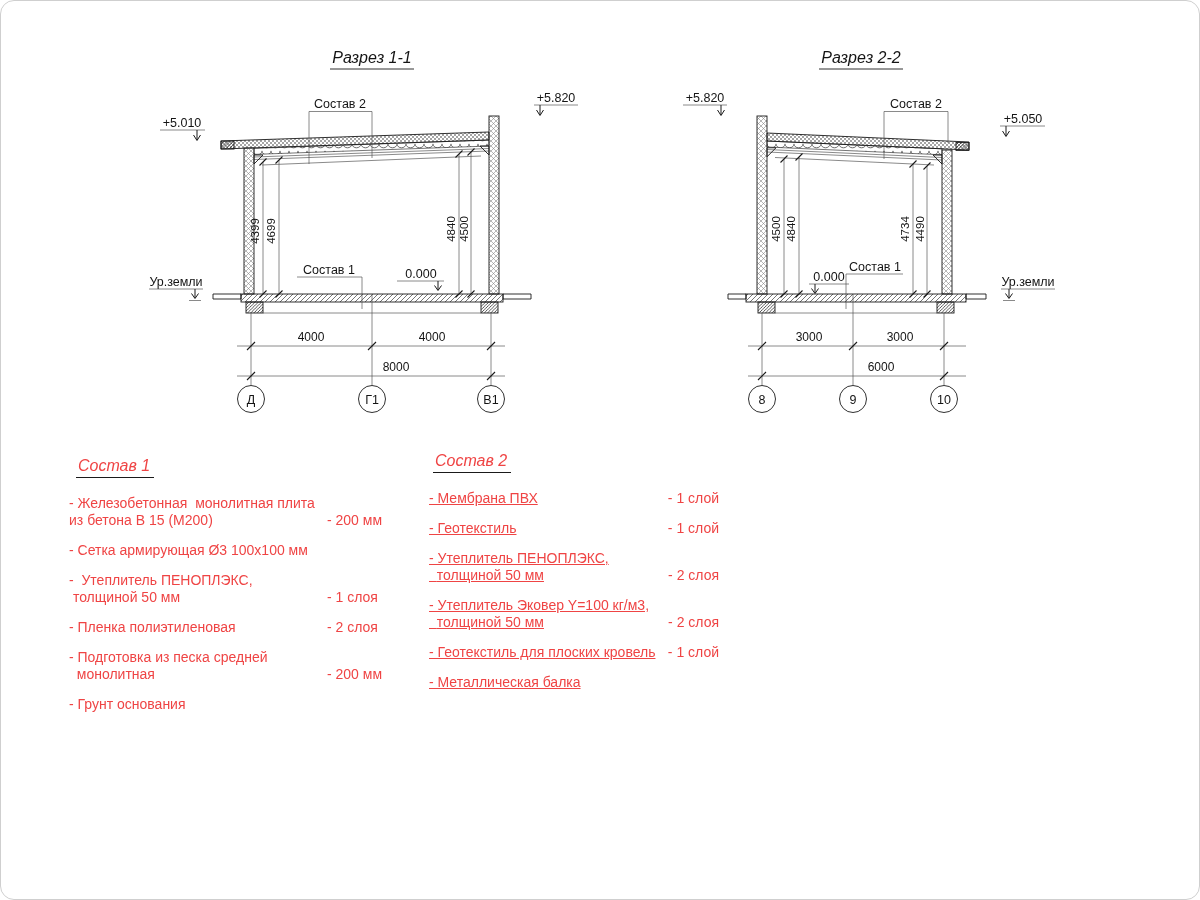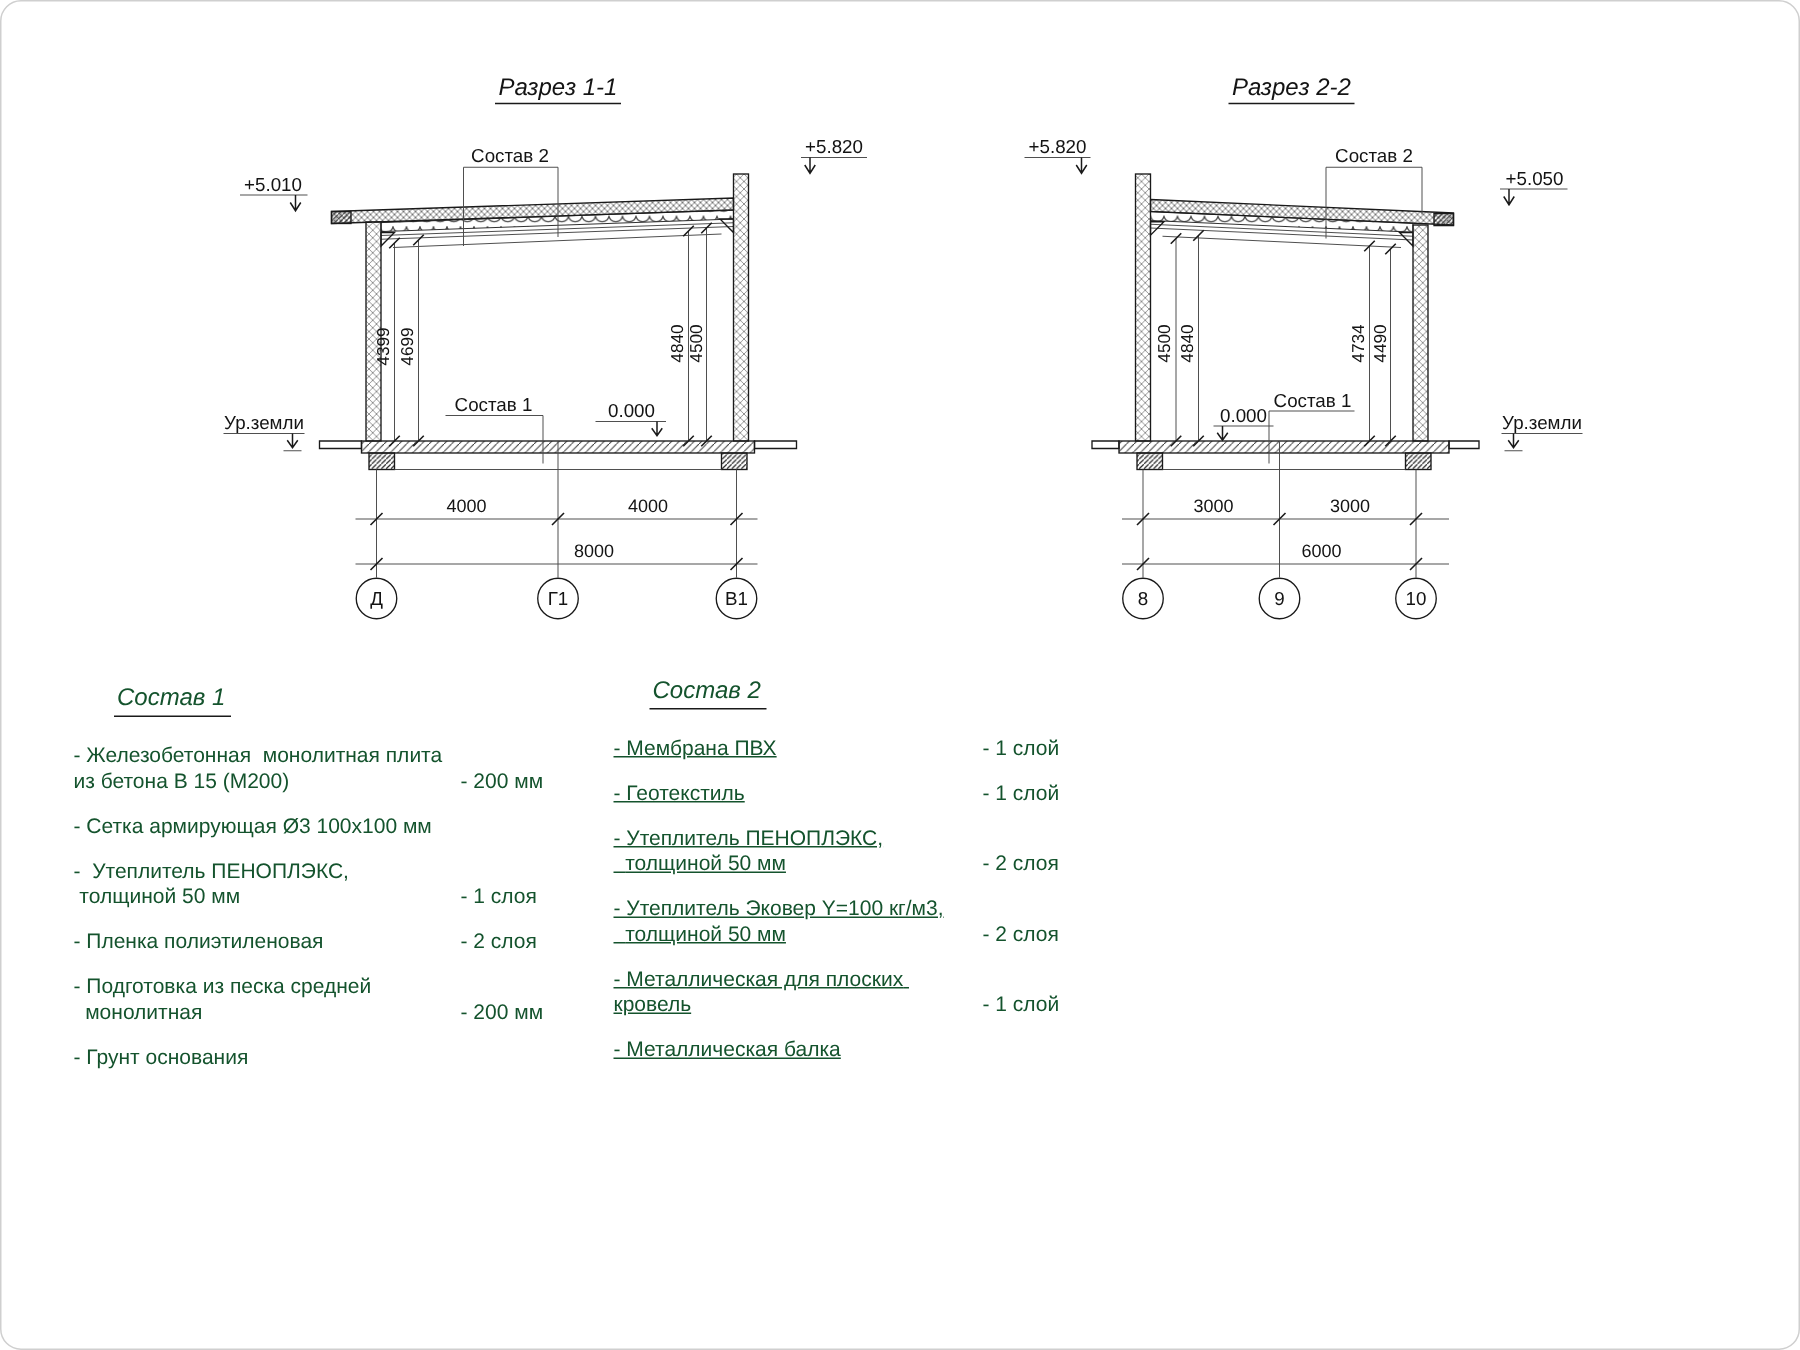--- a/index.html
+++ b/index.html
@@ -1,19 +1,19 @@
 <!DOCTYPE html>
 <html><head>
 <meta charset="utf-8">
 <style>
   html,body{margin:0;padding:0;background:#fff;}
   #canvas{
     position:relative;width:1198px;height:898px;background:#ffffff;
     border:1px solid #cfcfcf;border-radius:14px;overflow:hidden;
-    font-family:"Liberation Sans",sans-serif;color:#14532d;
+    font-family:"Liberation Sans",sans-serif;color:#ef4444;
   }
   .abs{position:absolute;}
   
   svg text{font-family:"Liberation Sans",sans-serif;fill:#141414;}
   .ttl{font-size:16px;font-style:italic;text-anchor:middle;}
   .dim{font-size:12px;text-anchor:middle;}
   .dimv{font-size:11.5px;text-anchor:middle;}
   .axis{font-size:12.5px;text-anchor:middle;}
   .lbl{font-size:12.5px;text-anchor:middle;}
   .ln{stroke:#1a1a1a;stroke-width:0.9;}
@@ -22,21 +22,21 @@
   .tick{stroke:#1a1a1a;stroke-width:1.1;}
   .arr{stroke:#1a1a1a;stroke-width:1;fill:none;}
   .nofill{fill:none;}
   
   .comp-title{
     display:inline-block;font-size:16px;font-style:italic;
     padding:0 4px 2px 2px;border-bottom:1.2px solid #1a1a1a;
   }
   .comp-rows{margin-top:17px;}
   .comp-row{display:flex;align-items:flex-end;margin-bottom:13px;font-size:14px;line-height:17px;}
-  .comp-name{white-space:pre-wrap;}
+  .comp-name{white-space:pre-wrap;margin-left:20px;}
   .comp-val{white-space:nowrap;text-align:center;}
   .c1 .comp-name{width:258px;}
   .c2 .comp-name{width:246px;text-decoration:underline;}
 </style>
 </head>
 <body>
 
 <div id="canvas">
 
   <svg width="0" height="0" class="abs" aria-hidden="true">
@@ -295,21 +295,21 @@
         <div class="comp-name">- Утеплитель ПЕНОПЛЭКС,
   толщиной 50 мм</div>
         <div class="comp-val">- 2 слоя</div>
       </div>
       <div class="comp-row">
         <div class="comp-name">- Утеплитель Эковер Y=100 кг/м3,
   толщиной 50 мм</div>
         <div class="comp-val">- 2 слоя</div>
       </div>
       <div class="comp-row">
-        <div class="comp-name">- Металлическая для плоских кровель</div>
+        <div class="comp-name">- Геотекстиль для плоских кровель</div>
         <div class="comp-val">- 1 слой</div>
       </div>
       <div class="comp-row">
         <div class="comp-name">- Металлическая балка</div>
         <div class="comp-val"></div>
       </div>
     </div>
   </div>
 
 </div>

